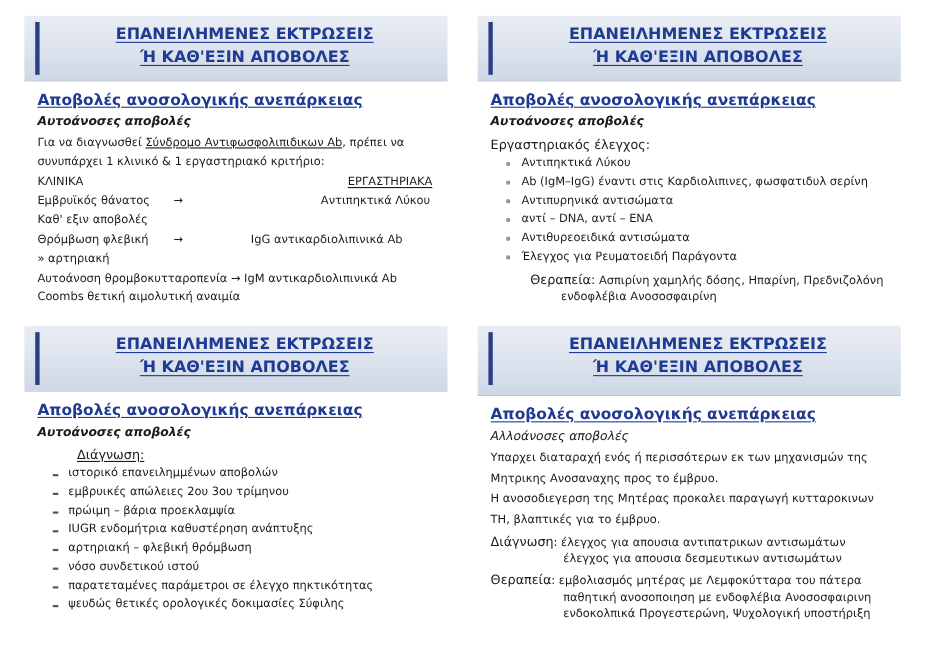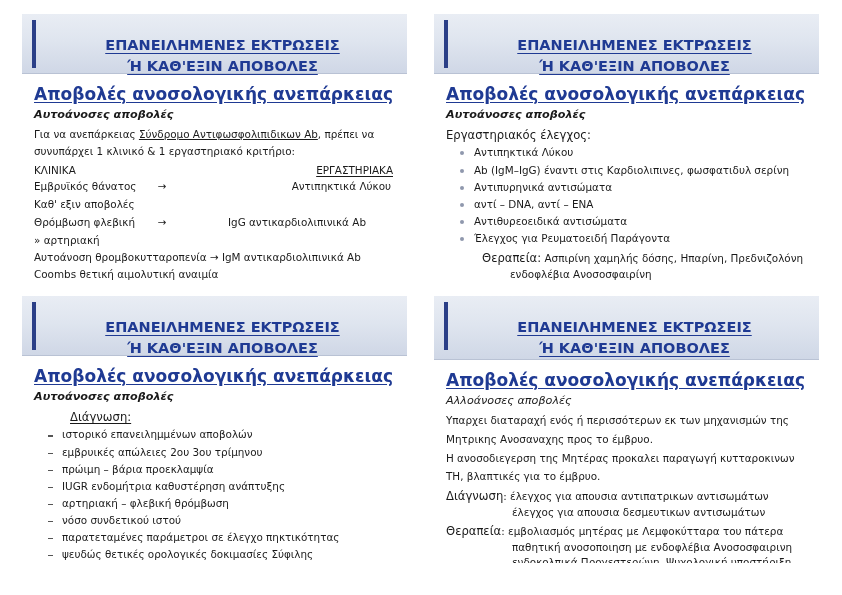--- a/index.html
+++ b/index.html
@@ -36,21 +36,21 @@
   }
   .title-band.tall { height: 64px; }
   .title-accent {
     position: absolute;
     left: 10px; top: 6px;
     width: 4px; height: 48px;
     background: #2b3f87;
   }
   .title-text {
     position: absolute;
-    left: 26px; right: 10px; top: 21px;
+    left: 26px; right: 10px; top: 7px;
     text-align: center;
     color: #1f3a93;
     font-size: 14.5px;
     font-weight: bold;
     line-height: 1.45;
   }
   .title-text .line {
     display: block;
     text-decoration: underline;
     text-underline-offset: 3px;
@@ -59,21 +59,21 @@
   
   .body {
     padding: 8px 10px 6px 12px;
     font-size: 10.4px;
     color: #1a1a1a;
     line-height: 1.42;
   }
   .hdr-blue-u {
     color: #1f3a93;
     font-weight: bold;
-    font-size: 17px;
+    font-size: 14px;
     text-decoration: underline;
     text-underline-offset: 2px;
     display: block;
     margin-bottom: 1px;
   }
   .hdr-italic {
     color: #1a1a1a;
     font-weight: bold;
     font-style: italic;
     font-size: 11.2px;
@@ -148,21 +148,21 @@
     <div class="title-band">
       <div class="title-accent"></div>
       <div class="title-text">
         <span class="line">ΕΠΑΝΕΙΛΗΜΕΝΕΣ ΕΚΤΡΩΣΕΙΣ</span>
         <span class="line">Ή ΚΑΘ'ΕΞΙΝ ΑΠΟΒΟΛΕΣ</span>
       </div>
     </div>
     <div class="body">
       <span class="hdr-blue-u">Αποβολές ανοσολογικής ανεπάρκειας</span>
       <span class="hdr-italic">Αυτοάνοσες αποβολές</span>
-      <p class="para"><span>Για να ανεπάρκειας </span><span class="u">Σύνδρομο Αντιφωσφολιπιδικων Ab</span><span>, πρέπει να</span></p>
+      <p class="para"><span>Για να διαγνωσθεί </span><span class="u">Σύνδρομο Αντιφωσφολιπιδικων Ab</span><span>, πρέπει να</span></p>
       <p class="para">συνυπάρχει 1 κλινικό &amp; 1 εργαστηριακό κριτήριο:</p>
       <div class="colhead">
         <span class="c1">ΚΛΙΝΙΚΑ</span>
         <span class="c2">ΕΡΓΑΣΤΗΡΙΑΚΑ</span>
       </div>
       <div class="row2">
         <span class="a">Εμβρυϊκός θάνατος</span>
         <span class="arrow">→</span>
         <span class="b right">Αντιπηκτικά Λύκου</span>
       </div>

